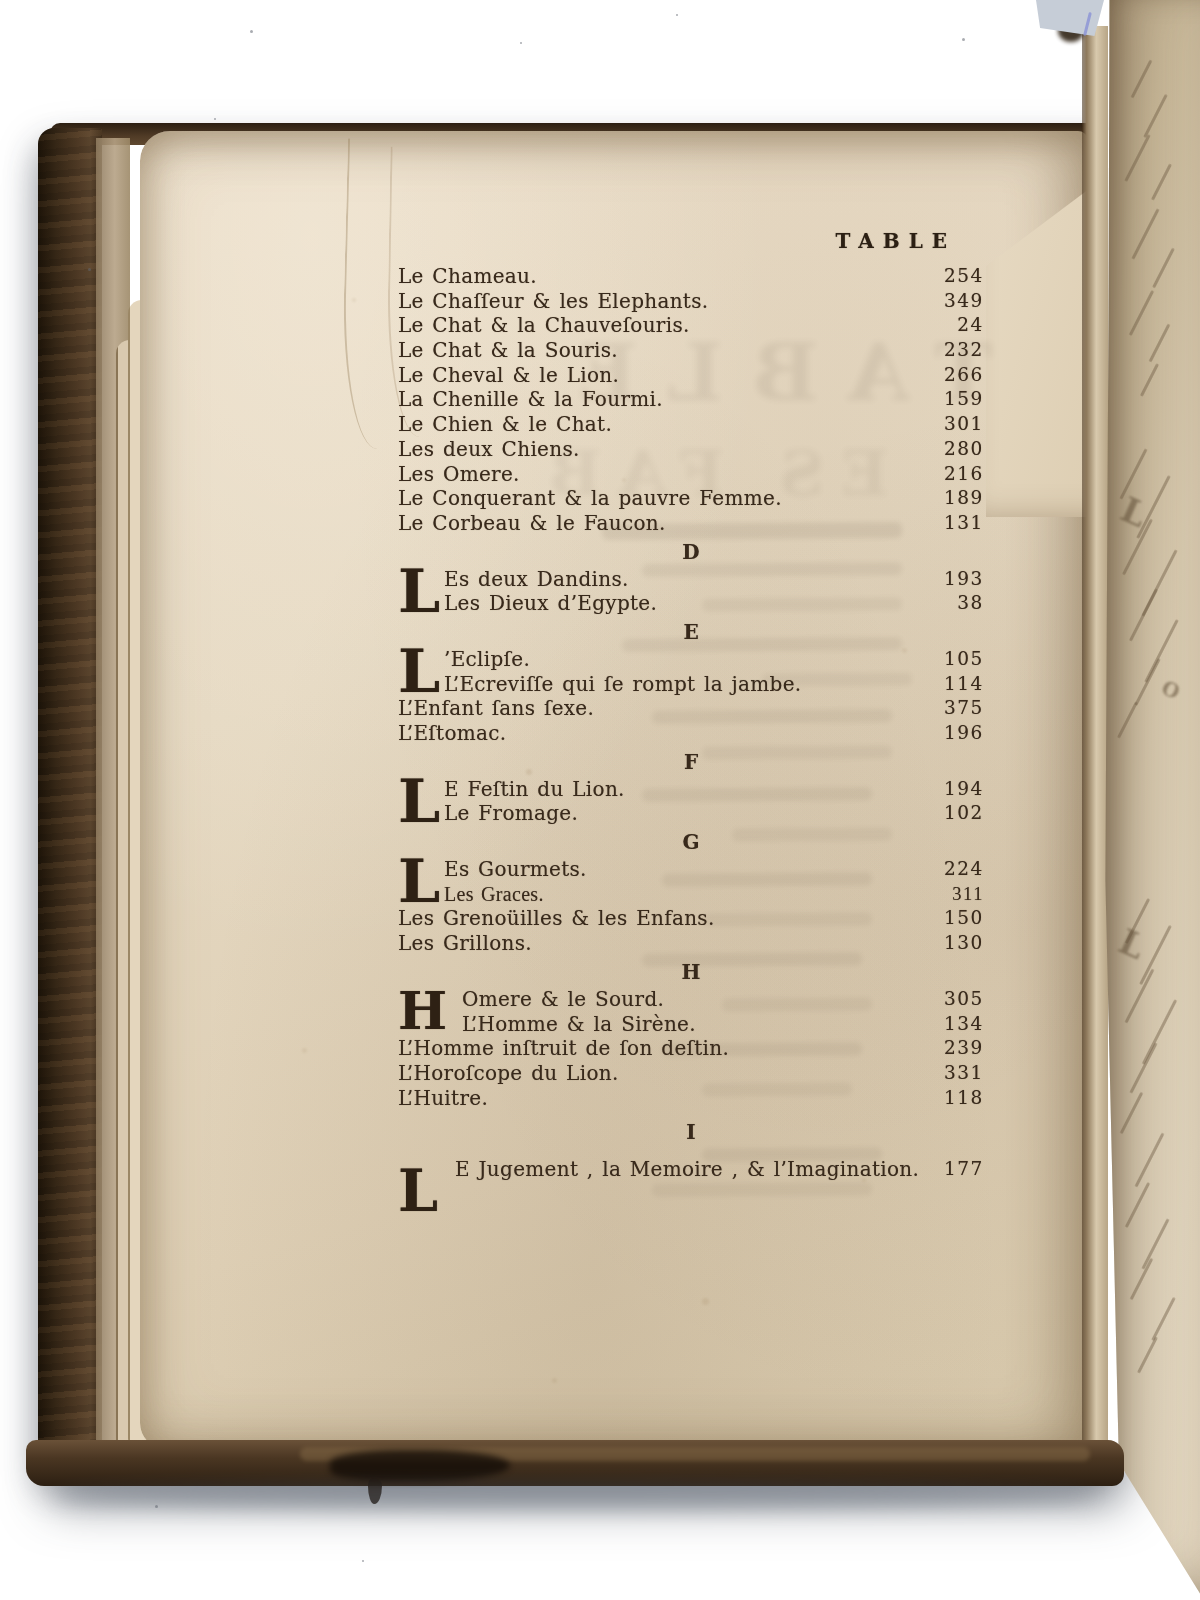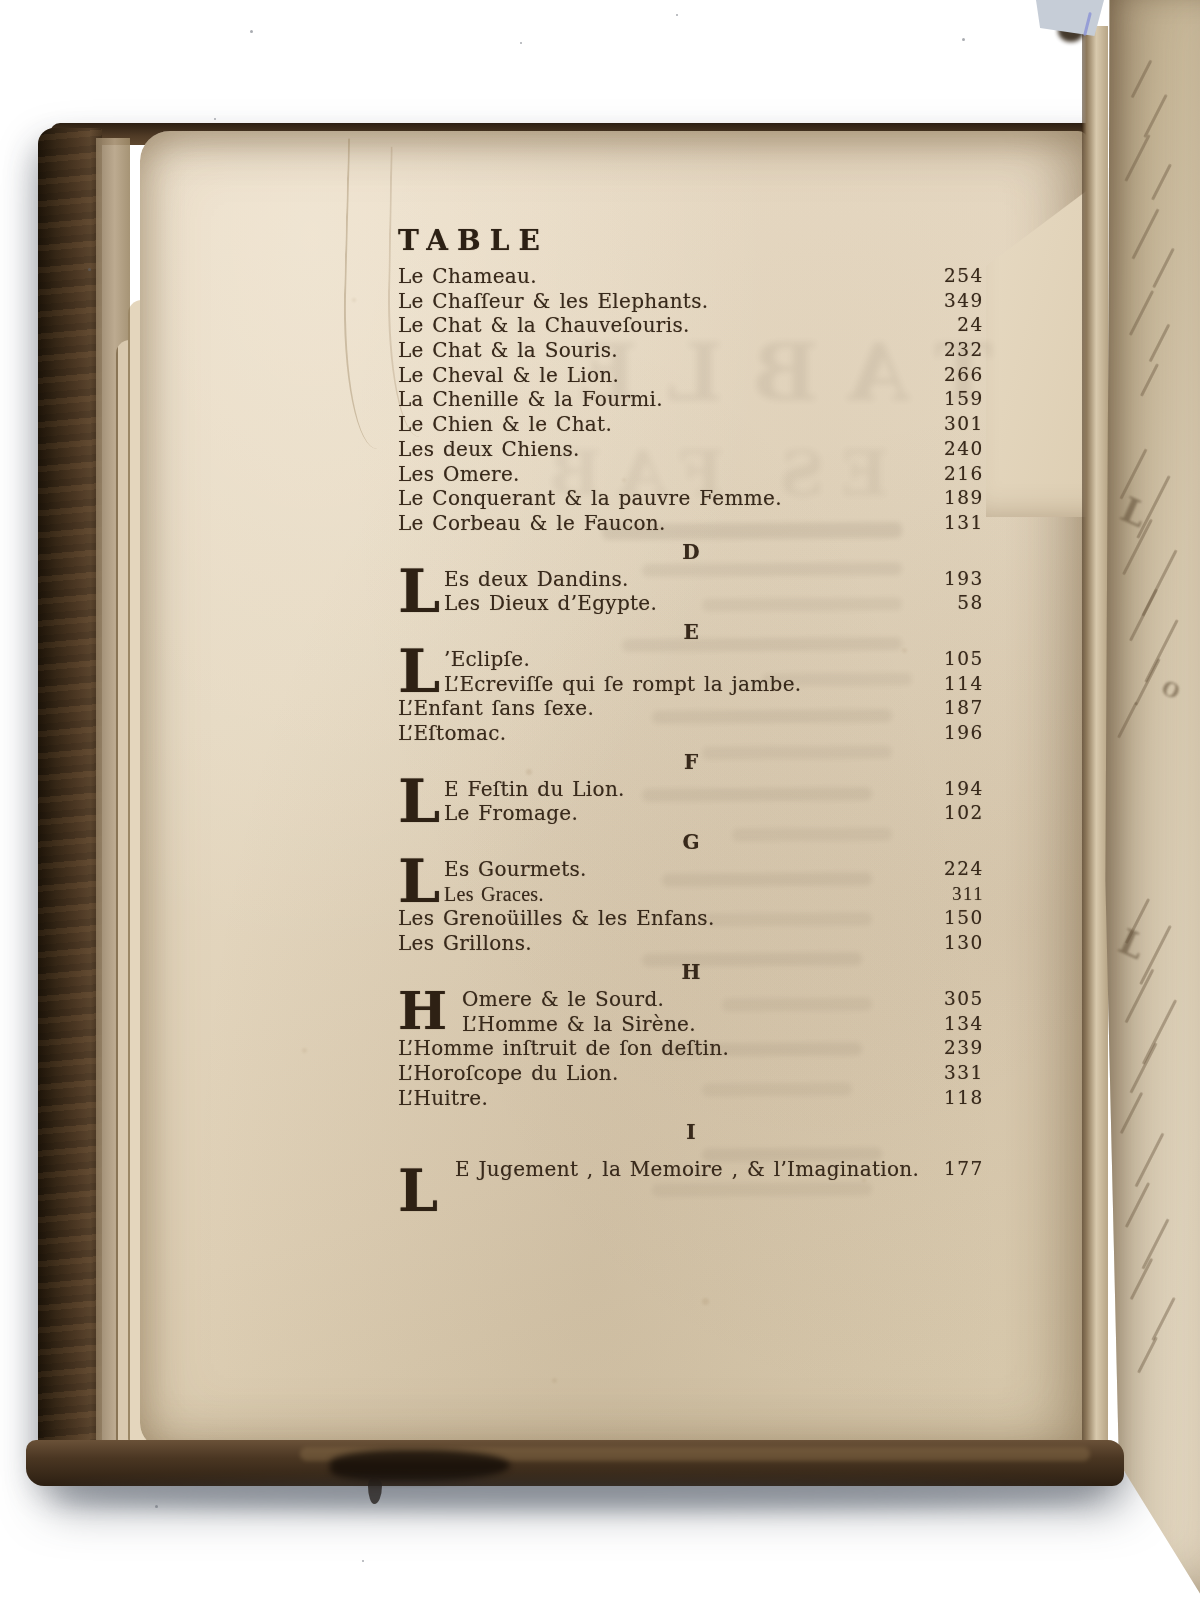--- a/index.html
+++ b/index.html
@@ -66,21 +66,21 @@
 
   
   .ghost{position:absolute;color:#3d2f1f;font-weight:700;transform:scaleX(-1);
     filter:blur(3px);white-space:nowrap;}
   .ghost-1{left:408px;top:196px;font-size:78px;letter-spacing:30px;opacity:.075;}
   .ghost-2{left:392px;top:306px;font-size:62px;letter-spacing:17px;opacity:.06;}
   .gbar{position:absolute;background:#4a3a28;filter:blur(2.6px);border-radius:6px;transform:rotate(-.4deg);}
 
   
   .toc{position:absolute;left:258px;top:95px;width:586px;color:var(--ink);}
-  .toc-title{text-align:left;font-size:28px;font-weight:700;letter-spacing:9px;height:30px;
+  .toc-title{text-align:right;font-size:20px;font-weight:700;letter-spacing:9px;height:30px;
     line-height:30px;margin:0 28px 8px 0;color:#2c2014;text-shadow:0 0 1px rgba(44,32,20,.5);}
   .row{display:flex;align-items:center;line-height:24.7px;height:24.7px;font-size:20px;
     letter-spacing:.3px;word-spacing:2px;white-space:nowrap;text-shadow:0 0 .8px rgba(56,42,27,.45);}
   .row .t{flex:1;overflow:visible;}
   .row .p{width:64px;text-align:right;font-size:18.5px;letter-spacing:1.6px;}
   .sletter{text-align:center;font-size:20px;font-weight:600;height:25px;line-height:25px;margin:4px 0 2px 0;
     text-shadow:0 0 .8px rgba(56,42,27,.45);}
   .sletter.big-gap{margin-top:10px;}
   .sec{position:relative;}
   .sec-i .row{margin-top:12px;}
@@ -162,21 +162,21 @@
             <div class="row">
               <span class="t">La Chenille &amp; la Fourmi.</span>
               <span class="p">159</span>
             </div>
             <div class="row">
               <span class="t">Le Chien &amp; le Chat.</span>
               <span class="p">301</span>
             </div>
             <div class="row">
               <span class="t">Les deux Chiens.</span>
-              <span class="p">240</span>
+              <span class="p">280</span>
             </div>
             <div class="row">
               <span class="t">Les Omere.</span>
               <span class="p">216</span>
             </div>
             <div class="row">
               <span class="t">Le Conquerant &amp; la pauvre Femme.</span>
               <span class="p">189</span>
             </div>
             <div class="row">
@@ -186,37 +186,37 @@
           </div>
           <div class="sletter">D</div>
           <div class="sec">
             <span class="dropcap cap-l">L</span>
             <div class="row" style="padding-left: 46px;">
               <span class="t">Es deux Dandins.</span>
               <span class="p">193</span>
             </div>
             <div class="row" style="padding-left: 46px;">
               <span class="t">Les Dieux d’Egypte.</span>
-              <span class="p">58</span>
+              <span class="p">38</span>
             </div>
           </div>
           <div class="sletter">E</div>
           <div class="sec">
             <span class="dropcap cap-l">L</span>
             <div class="row" style="padding-left: 46px;">
               <span class="t">’Eclipſe.</span>
               <span class="p">105</span>
             </div>
             <div class="row" style="padding-left: 46px;">
               <span class="t">L’Ecreviſſe qui ſe rompt la jambe.</span>
               <span class="p">114</span>
             </div>
             <div class="row">
               <span class="t">L’Enfant ſans ſexe.</span>
-              <span class="p">187</span>
+              <span class="p">375</span>
             </div>
             <div class="row">
               <span class="t">L’Eſtomac.</span>
               <span class="p">196</span>
             </div>
           </div>
           <div class="sletter">F</div>
           <div class="sec">
             <span class="dropcap cap-l">L</span>
             <div class="row" style="padding-left: 46px;">

